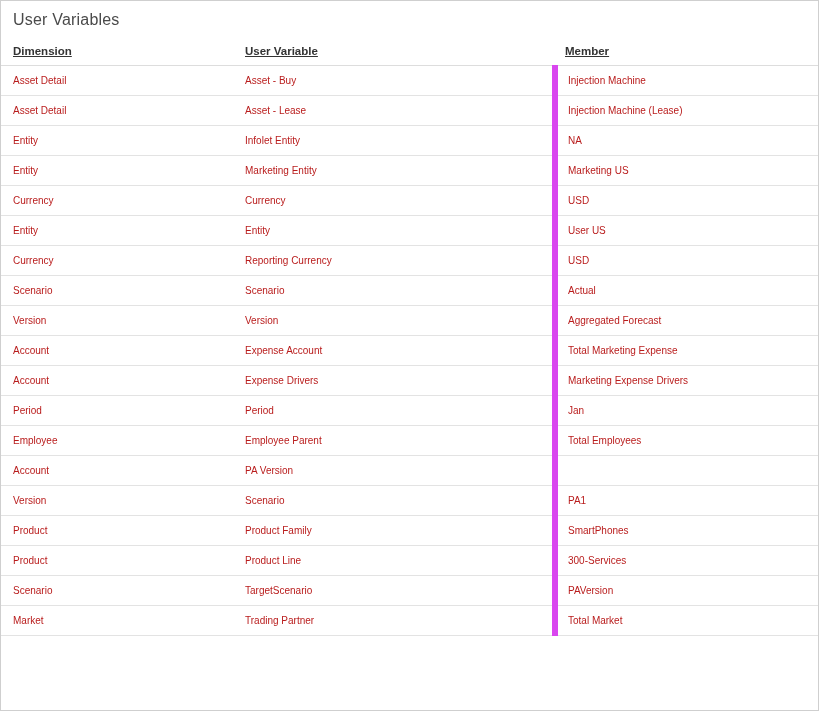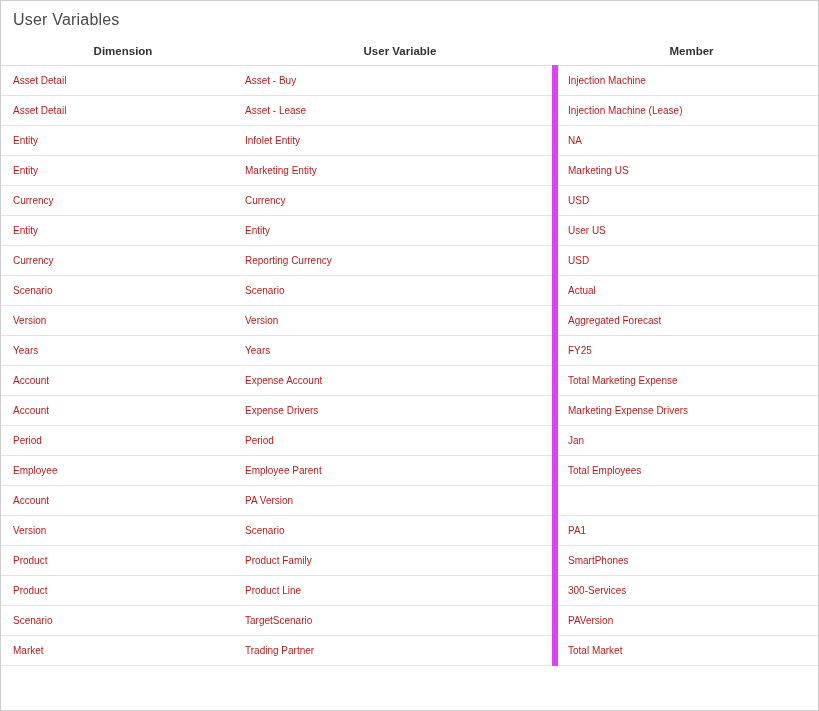--- a/index.html
+++ b/index.html
@@ -27,27 +27,28 @@
     font-weight: 400;
     padding: 10px 0 10px 12px;
     letter-spacing: 0.2px;
   }
   table.uv-table {
     width: 100%;
     border-collapse: collapse;
     table-layout: fixed;
   }
   table.uv-table th {
-    text-align: center;
+    text-align: left;
     font-size: 11.5px;
     font-weight: bold;
     color: #333333;
     padding: 6px 0 8px 12px;
     border-bottom: 1px solid #dddddd;
     background: #ffffff;
+    text-decoration: underline;
   }
   table.uv-table td {
     font-size: 10px;
     color: #b91c1c;
     padding: 9px 0 9px 12px;
     border-bottom: 1px solid #e3e3e3;
     white-space: nowrap;
     overflow: hidden;
     text-overflow: ellipsis;
   }
@@ -122,25 +123,20 @@
           <td>Scenario</td>
           <td>Scenario</td>
           <td class="member-cell">Actual</td>
         </tr>
         <tr class="data-row">
           <td>Version</td>
           <td>Version</td>
           <td class="member-cell">Aggregated Forecast</td>
         </tr>
         <tr class="data-row">
-          <td>Years</td>
-          <td>Years</td>
-          <td class="member-cell">FY25</td>
-        </tr>
-        <tr class="data-row">
           <td>Account</td>
           <td>Expense Account</td>
           <td class="member-cell">Total Marketing Expense</td>
         </tr>
         <tr class="data-row">
           <td>Account</td>
           <td>Expense Drivers</td>
           <td class="member-cell">Marketing Expense Drivers</td>
         </tr>
         <tr class="data-row">

